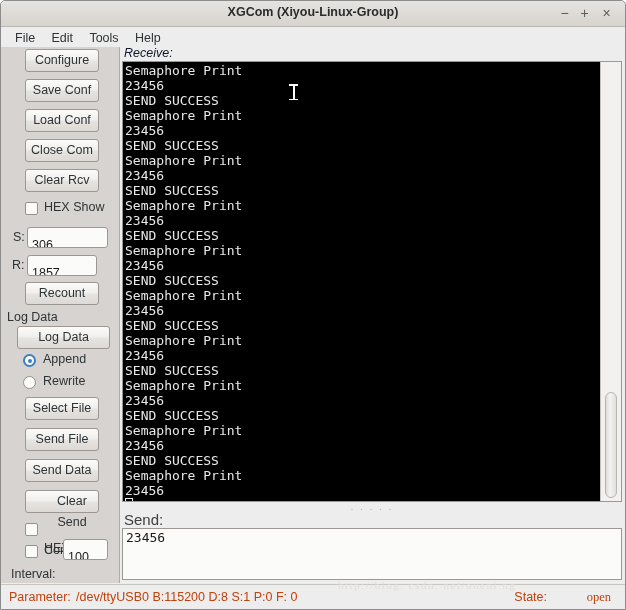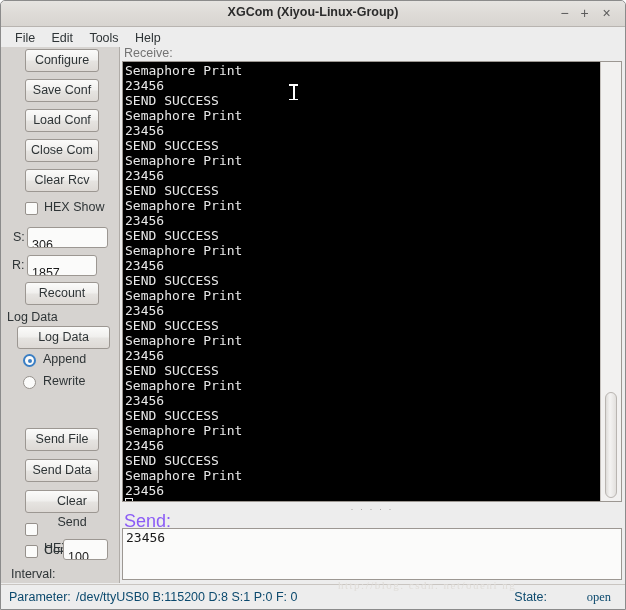--- a/index.html
+++ b/index.html
@@ -152,21 +152,22 @@
   #rightpane {
     position: absolute;
     left: 119px; top: 0;
     width: 505px; height: 536px;
     background: #ededed;
   }
   #receive-label {
     position: absolute;
     left: 4px; top: -1px;
     font-size: 12.5px;
-    color: #737373;
+    color: #0f172a;
+    font-style: italic;
   }
   #terminal-wrap {
     position: absolute;
     left: 2px; top: 14px;
     width: 500px; height: 441px;
     box-sizing: border-box;
     border: 1px solid #9c9792;
     background: #000000;
     overflow: hidden;
   }
@@ -249,22 +250,22 @@
     transform: translateX(-50%);
     font-size: 9px;
     color: #a6a29e;
     letter-spacing: 2px;
     line-height: 4px;
   }
 
   #send-label {
     position: absolute;
     left: 4px; top: 464px;
-    font-size: 18px;
-    color: #8b5cf6;
+    font-size: 15px;
+    color: #404040;
   }
   #send-box {
     position: absolute;
     left: 2px; top: 481px;
     width: 500px; height: 52px;
     box-sizing: border-box;
     background: #fbfbfa;
     border: 1px solid #9c9792;
     overflow: hidden;
   }
@@ -282,21 +283,21 @@
     position: absolute;
     left: 0; top: 583px;
     width: 624px; height: 25px;
     background: #ededed;
     border-top: 1px solid #c9c5c1;
   }
   .status-text {
     position: absolute;
     top: 5px;
     font-size: 12.5px;
-    color: #0c4a6e;
+    color: #c2410c;
     white-space: nowrap;
   }
   #status-param-label { left: 8px; }
   #status-param-value { left: 75px; }
   #status-state-label { right: 78px; }
   #status-state-value { right: 14px; font-family: Liberation Serif, serif; }
 
   #watermark {
     position: absolute;
     left: 337px; top: 578px;
@@ -350,20 +351,21 @@
 
       <div class="sb-label" style="left:6px; top:263px;">Log Data</div>
       <div class="sb-btn full" style="top:279px;">Log Data</div>
 
       <div class="rb-box checked" style="left:22px; top:307px;"></div>
       <div class="sb-label" style="left:42px; top:305px;">Append</div>
 
       <div class="rb-box" style="left:22px; top:329px;"></div>
       <div class="sb-label" style="left:42px; top:327px;">Rewrite</div>
 
+      <div class="sb-btn wide" style="top:350px;">Select File</div>
       <div class="sb-btn wide" style="top:381px;">Send File</div>
       <div class="sb-btn wide" style="top:412px;">Send Data</div>
       <div class="sb-btn wide" style="top:443px;padding-left:20px;">Clear Send</div>
 
       <div class="cb-box" style="left:24px; top:476px;"></div>
       <div class="sb-label" style="left:43px; top:494px;">HEX Send</div>
 
       <div class="cb-box" style="left:24px; top:498px;"></div>
       <div class="sb-label" style="left:43px; top:496px;">Continual</div>
 

